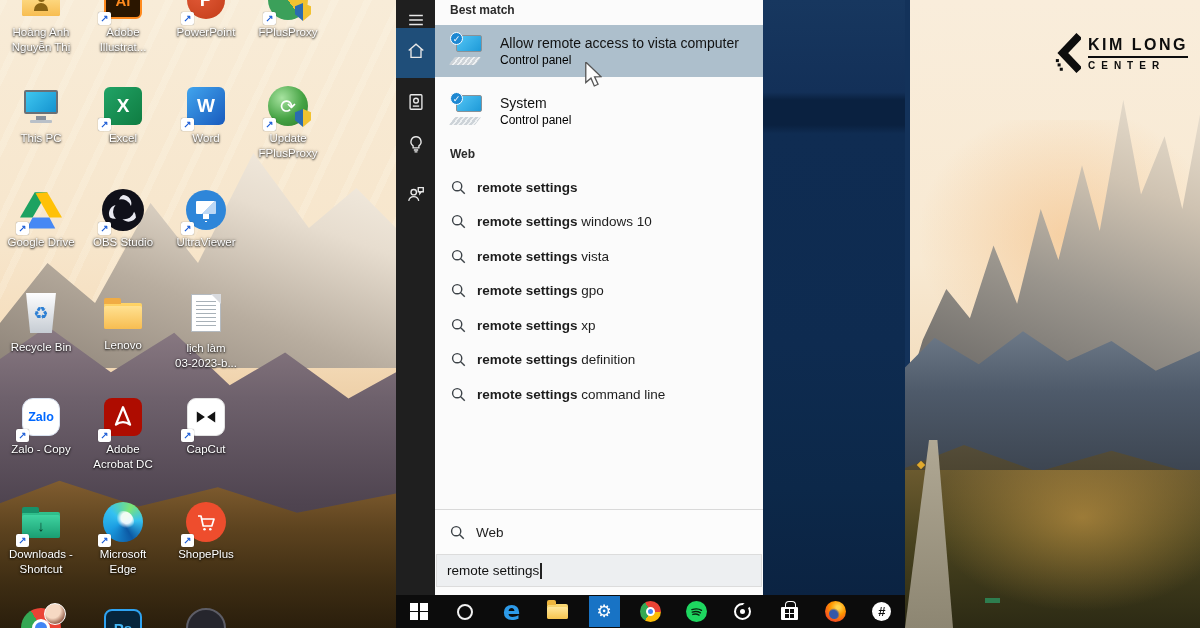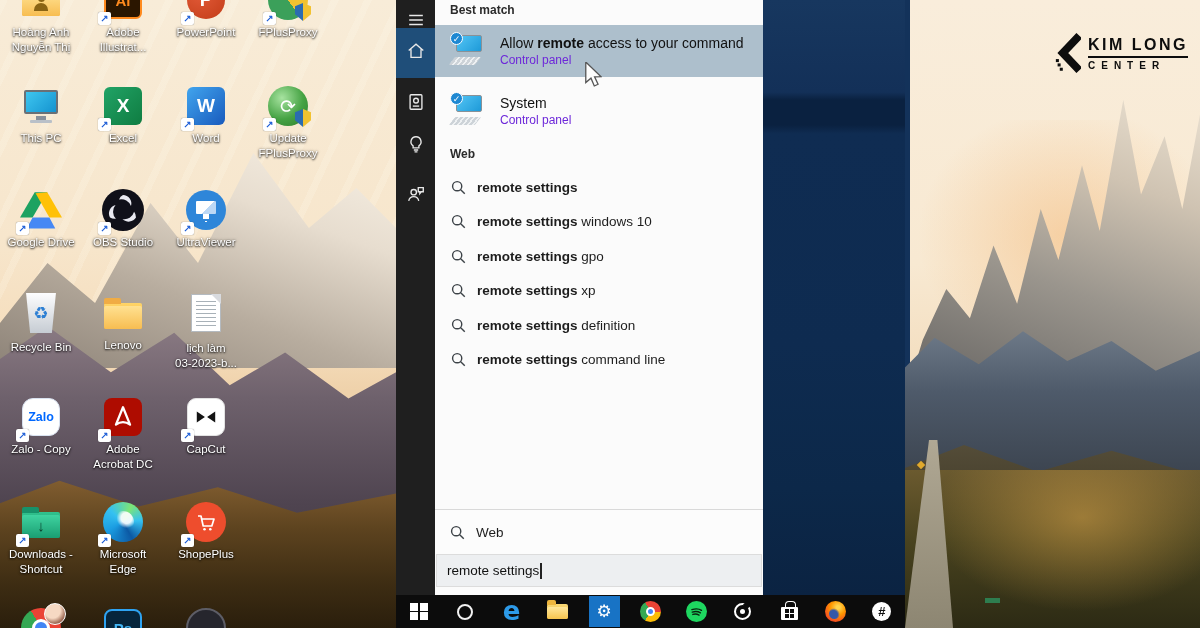--- a/index.html
+++ b/index.html
@@ -101,22 +101,22 @@
   .rrow.sel{top:25px;background:var(--selected-row,#adbfcc);}
   .rrow.second{top:85px;background:transparent;}
   .sysic{position:relative;width:38px;height:34px;flex:0 0 38px;margin-right:14px;}
   .sysmon{position:absolute;left:8px;top:1px;width:26px;height:17px;border:1px solid #8a9197;border-radius:2px;
     background:linear-gradient(135deg,#53c5f5,#1e9ad8);}
   .syschk{position:absolute;left:2px;top:-2px;width:13px;height:13px;border-radius:50%;background:#1e88d2;
     color:#fff;font-size:9px;line-height:13px;text-align:center;border:1px solid #fff;}
   .syskb{position:absolute;left:4px;bottom:3px;width:26px;height:8px;transform:skewX(-38deg);border-radius:1px;
     background:repeating-linear-gradient(90deg,#cdd3d8 0 3px,#eef1f3 3px 5px);}
   .rtitle{font-size:14px;color:#111;}
-  .rtitle b{font-weight:700;}
-  .rsub{font-size:12px;color:#6d28d9;margin-top:2px;}
+  .rtitle b{font-weight:400;}
+  .rsub{font-size:12px;color:#000000;margin-top:2px;}
   .web-head{position:absolute;left:15px;top:147px;font-size:12px;font-weight:700;color:#2b2b2b;}
   #suggestions{position:absolute;left:0;top:170px;width:328px;}
   .wrow{height:34.5px;display:flex;align-items:center;padding-left:16px;cursor:pointer;}
   .wmag{width:15px;height:15px;flex:0 0 15px;margin-right:11px;}
   .wmag circle,.wmag path,.fmag circle,.fmag path{stroke:#3c4247;stroke-width:1.6;fill:none;}
   .wtext{font-size:13.5px;color:#1d1d1d;white-space:pre;}
   .wtext b{font-weight:700;}
   #panel-footer{position:absolute;left:0;top:509px;width:328px;height:45px;background:#fcfcfc;
     border-top:1px solid #d9d9d9;display:flex;}
   .fbtn{display:flex;align-items:center;gap:11px;padding-left:15px;font-size:13.5px;color:#1d1d1d;cursor:pointer;}
@@ -431,21 +431,21 @@
     <div id="results">
       <div class="bm-head">Best match</div>
 
       <div class="rrow sel">
         <span class="sysic">
           <span class="sysmon"></span>
             <span class="syschk">✓</span>
             <span class="syskb"></span>
         </span>
         <span class="rtxt">
-          <div class="rtitle"><span>Allow </span><b>remote</b><span> access to your command</span></div>
+          <div class="rtitle"><span>Allow </span><b>remote</b><span> access to vista computer</span></div>
           <div class="rsub">Control panel</div>
         </span>
       </div>
 
       <div class="rrow second">
         <span class="sysic">
           <span class="sysmon"></span>
             <span class="syschk">✓</span>
             <span class="syskb"></span>
         </span>
@@ -469,20 +469,27 @@
               <circle cx="7" cy="7" r="5.2"></circle>
               <path d="M11 11 L15.6 15.6"></path>
             </svg>
             <span class="wtext"><b>remote settings</b><span> windows 10</span></span>
           </div>
           <div class="wrow">
             <svg class="wmag" viewBox="0 0 17 17">
               <circle cx="7" cy="7" r="5.2"></circle>
               <path d="M11 11 L15.6 15.6"></path>
             </svg>
+            <span class="wtext"><b>remote settings</b><span> vista</span></span>
+          </div>
+          <div class="wrow">
+            <svg class="wmag" viewBox="0 0 17 17">
+              <circle cx="7" cy="7" r="5.2"></circle>
+              <path d="M11 11 L15.6 15.6"></path>
+            </svg>
             <span class="wtext"><b>remote settings</b><span> gpo</span></span>
           </div>
           <div class="wrow">
             <svg class="wmag" viewBox="0 0 17 17">
               <circle cx="7" cy="7" r="5.2"></circle>
               <path d="M11 11 L15.6 15.6"></path>
             </svg>
             <span class="wtext"><b>remote settings</b><span> xp</span></span>
           </div>
           <div class="wrow">

